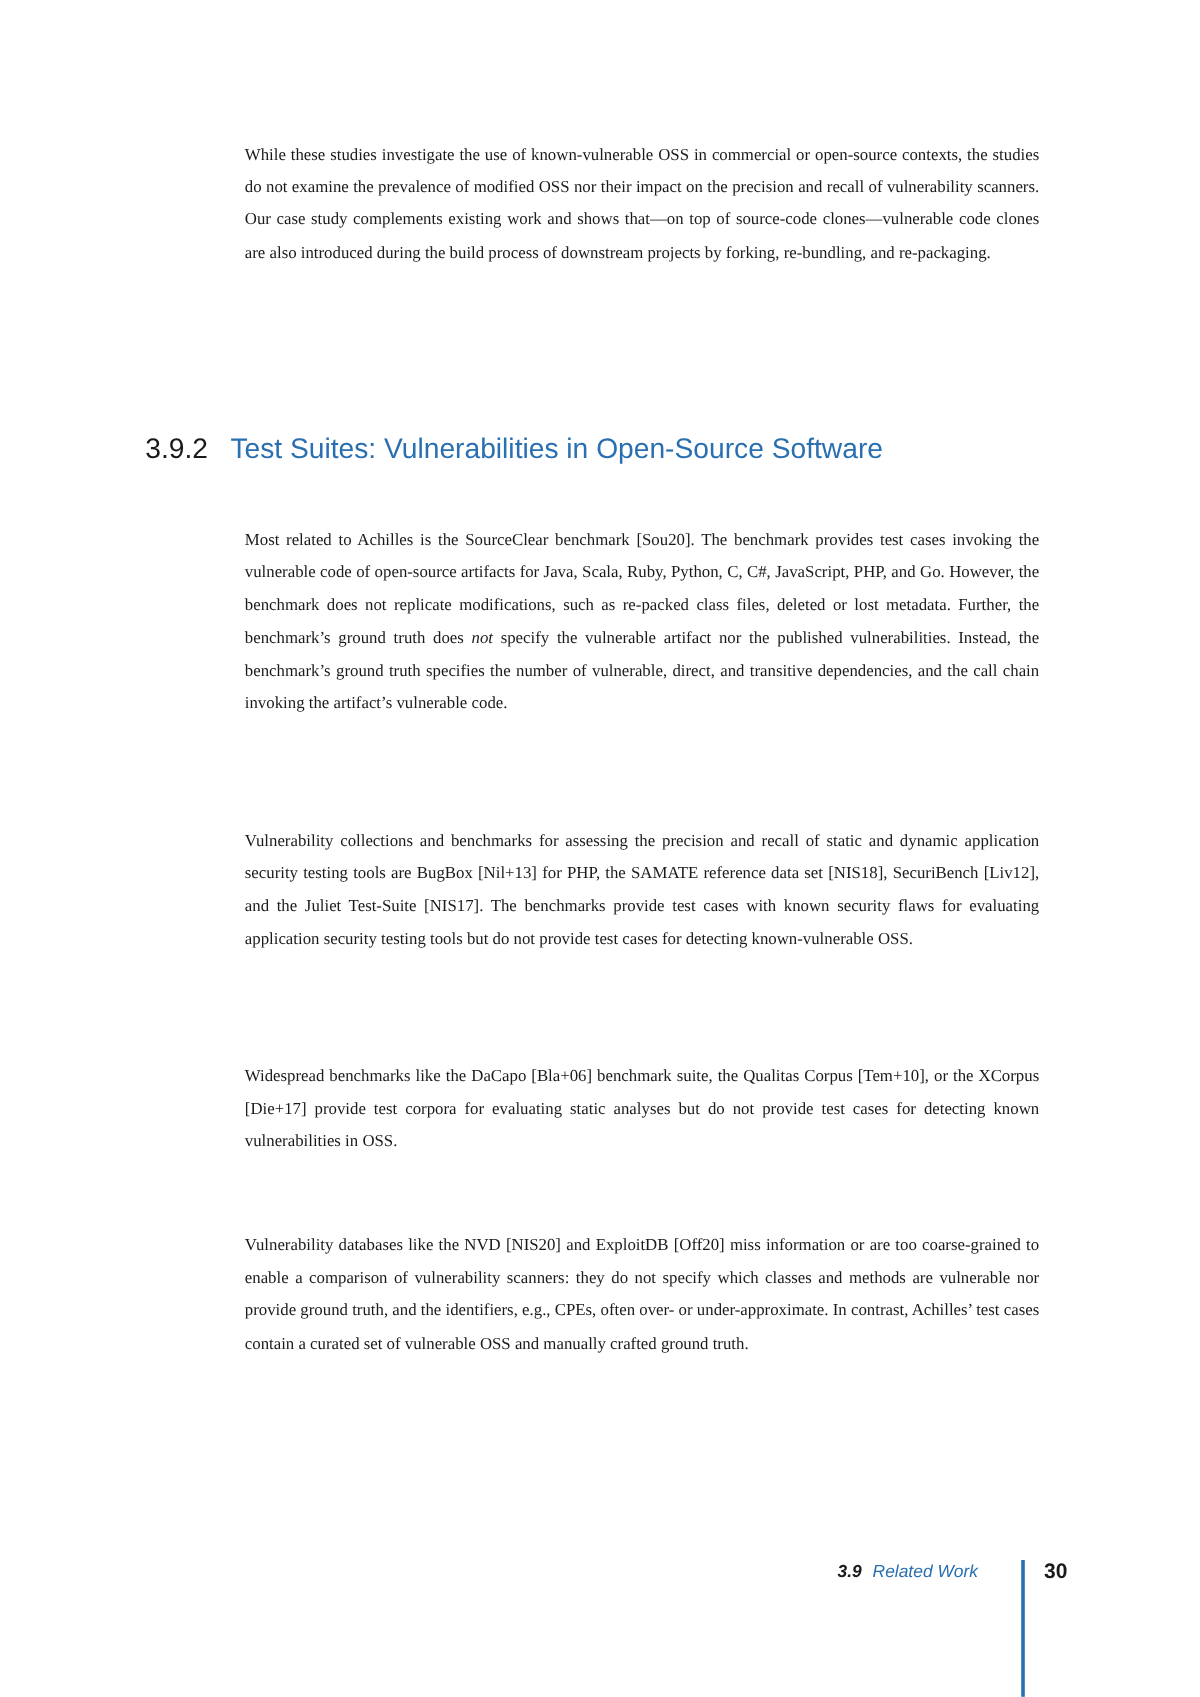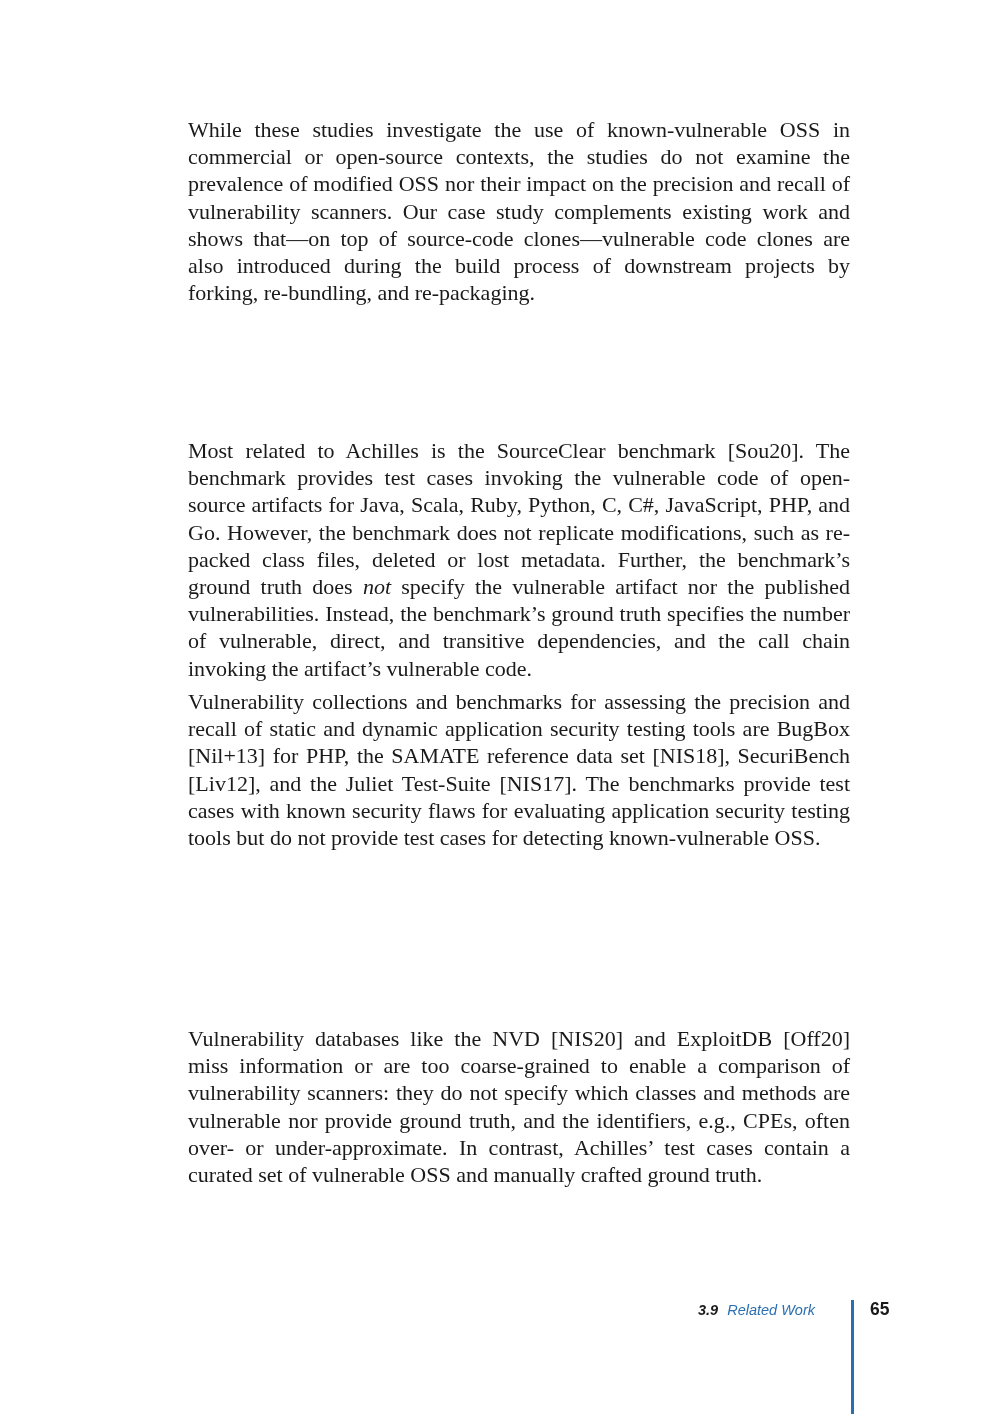--- a/index.html
+++ b/index.html
@@ -1,23 +1,23 @@
 <!DOCTYPE html>
 <html><head>
   <meta charset="utf-8">
   <style>
     html, body { margin: 0; padding: 0; background: #ffffff; }
     body { width: 1000px; height: 1414px; position: relative; overflow: hidden; }
     .page { position: absolute; left: 0; top: 0; width: 1000px; height: 1414px; }
     .body-text {
       position: absolute;
-      left: 188px;
+      left: 204px;
       width: 662px;
       font-family: "Liberation Serif", "DejaVu Serif", serif;
-      font-size: 22px;
+      font-size: 14px;
       line-height: 27.2px;
       color: #1a1a1a;
       text-align: justify;
       hyphens: manual;
       margin: 0;
     }
     .section-heading {
       position: absolute;
       left: 121px;
       top: 356px;
@@ -61,27 +61,31 @@
       line-height: 22px;
     }
   </style>
 </head>
 <body>
 
 <div class="page">
 
   <p class="body-text" style="top:116px;">While these studies investigate the use of known-vulnerable OSS in commercial or open-source contexts, the studies do not examine the prevalence of modified OSS nor their impact on the precision and recall of vulnerability scanners. Our case study complements existing work and shows that—on top of source-code clones—vulnerable code clones are also introduced during the build process of downstream projects by forking, re-bundling, and re-packaging.</p>
 
+  <h2 class="section-heading">
+    <span class="num">3.9.2</span><span class="title">Test Suites: Vulnerabilities in Open-Source Software</span>
+  </h2>
 
   <p class="body-text" style="top:437px;"><span>Most related to Achilles is the SourceClear benchmark [Sou20]. The benchmark pro­vides test cases invoking the vulnerable code of open-source artifacts for Java, Scala, Ruby, Python, C, C#, JavaScript, PHP, and Go. However, the benchmark does not replicate modifications, such as re-packed class files, deleted or lost metadata. Fur­ther, the benchmark’s ground truth does </span><em>not</em><span> specify the vulnerable artifact nor the published vulnerabilities. Instead, the benchmark’s ground truth specifies the num­ber of vulnerable, direct, and transitive dependencies, and the call chain invoking the artifact’s vulnerable code.</span></p>
 
   <p class="body-text" style="top:688px;">Vulnerability collections and benchmarks for assessing the precision and recall of static and dynamic application security testing tools are BugBox [Nil+13] for PHP, the SAMATE reference data set [NIS18], SecuriBench [Liv12], and the Juliet Test-Suite [NIS17]. The benchmarks provide test cases with known security flaws for evaluating application security testing tools but do not provide test cases for detect­ing known-vulnerable OSS.</p>
 
+  <p class="body-text" style="top:884px;">Widespread benchmarks like the DaCapo [Bla+06] benchmark suite, the Qualitas Corpus [Tem+10], or the XCorpus [Die+17] provide test corpora for evaluating static analyses but do not provide test cases for detecting known vulnerabilities in OSS.</p>
 
   <p class="body-text" style="top:1025px;">Vulnerability databases like the NVD [NIS20] and ExploitDB [Off20] miss informa­tion or are too coarse-grained to enable a comparison of vulnerability scanners: they do not specify which classes and methods are vulnerable nor provide ground truth, and the identifiers, e.g., CPEs, often over- or under-approximate. In contrast, Achilles’ test cases contain a curated set of vulnerable OSS and manually crafted ground truth.</p>
 
   <div class="footer-section">
     <span class="fnum">3.9</span><span class="ftitle">Related Work</span>
   </div>
   <div class="footer-rule"></div>
-  <div class="page-number">65</div>
+  <div class="page-number">30</div>
 
 </div>
 
 </body></html>

